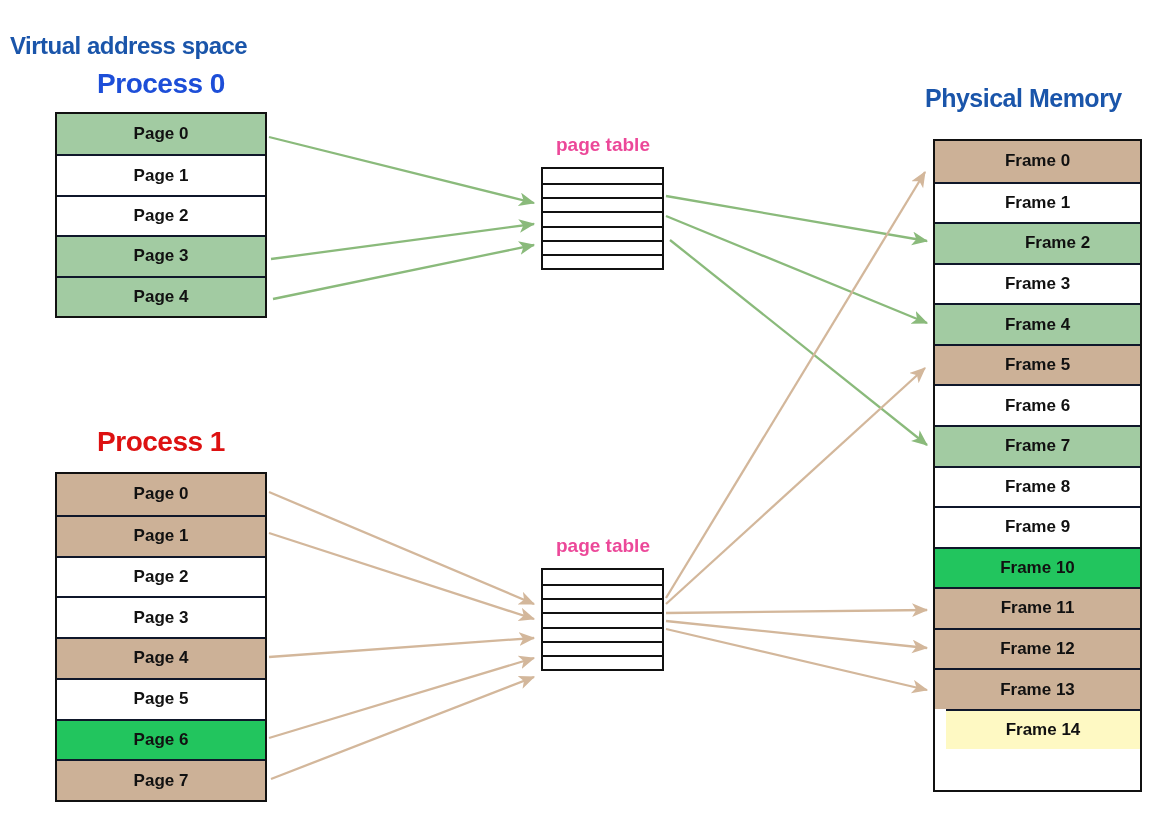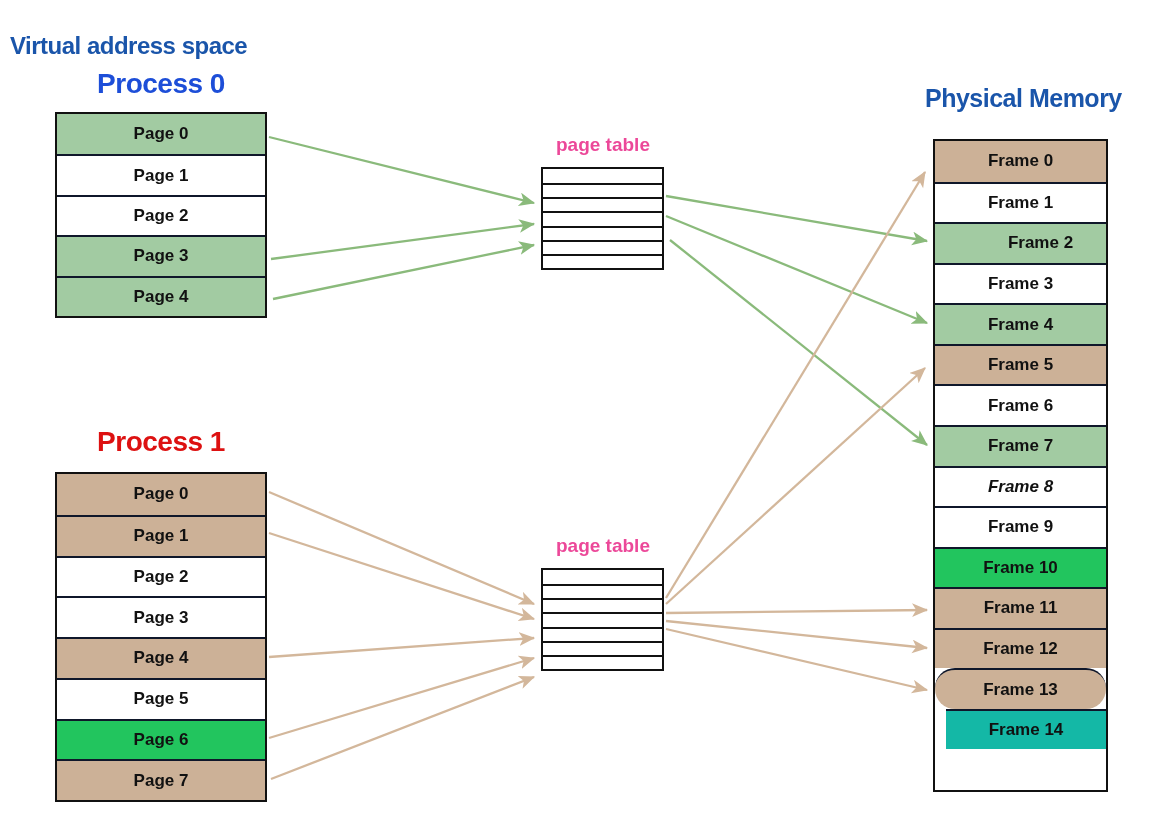--- a/index.html
+++ b/index.html
@@ -9,21 +9,21 @@
   .title{position:absolute;font-weight:bold;white-space:nowrap;}
   #main-title{left:10px;top:8px;font-size:24px;letter-spacing:-0.5px;}
   .proc-title{font-size:28px;letter-spacing:-0.5px;width:212px;text-align:center;}
   #process0-title{left:55px;top:68px;}
   #process1-title{left:55px;top:426px;}
   #physmem-title{left:925px;top:84px;font-size:25px;letter-spacing:-0.5px;}
 
   .memtable{position:absolute;border:2.5px solid #111;background:#fff;display:grid;box-sizing:border-box;}
   #process0-table{left:55px;top:112px;width:212px;height:206px;grid-template-rows:repeat(5,1fr);}
   #process1-table{left:55px;top:472px;width:212px;height:330px;grid-template-rows:repeat(8,1fr);}
-  #frame-table{left:933px;top:139px;width:175px;height:653px;grid-template-rows:repeat(16,1fr);}
+  #frame-table{left:933px;top:139px;width:209px;height:653px;grid-template-rows:repeat(16,1fr);}
   .memtable .cell{display:flex;align-items:center;justify-content:center;
     font-size:17px;font-weight:bold;color:#111;box-sizing:border-box;}
   .memtable .cell + .cell{border-top:2px solid #0f172a;}
 
   .pt-label{position:absolute;width:160px;text-align:center;font-size:19px;font-weight:bold;color:#ec4899;}
   #pt1-label{left:523px;top:134px;}
   #pt2-label{left:523px;top:535px;}
   .pagetable{position:absolute;width:123px;height:103px;border:2.5px solid #111;
     background:#fff;display:grid;grid-template-rows:repeat(7,1fr);box-sizing:border-box;}
   #pt1-box{left:541px;top:167px;}
@@ -86,27 +86,27 @@
   <div id="physmem-title" class="title" style="color: rgb(26, 85, 170);">Physical Memory</div>
   <div id="frame-table" class="memtable">
       <div class="cell" style="background: rgb(204, 177, 151);">Frame 0</div>
       <div class="cell" style="background: rgb(255, 255, 255);">Frame 1</div>
       <div class="cell" style="background: rgb(162, 203, 162); padding-left: 40px;">Frame 2</div>
       <div class="cell" style="background: rgb(255, 255, 255);">Frame 3</div>
       <div class="cell" style="background: rgb(162, 203, 162);">Frame 4</div>
       <div class="cell" style="background: rgb(204, 177, 151);">Frame 5</div>
       <div class="cell" style="background: rgb(255, 255, 255);">Frame 6</div>
       <div class="cell" style="background: rgb(162, 203, 162);">Frame 7</div>
-      <div class="cell" style="background: rgb(255, 255, 255); font-style: italic;">Frame 8</div>
+      <div class="cell" style="background: rgb(255, 255, 255);">Frame 8</div>
       <div class="cell" style="background: rgb(255, 255, 255);">Frame 9</div>
       <div class="cell" style="background: #22c55e;">Frame 10</div>
       <div class="cell" style="background: rgb(204, 177, 151);">Frame 11</div>
       <div class="cell" style="background: rgb(204, 177, 151);">Frame 12</div>
-      <div class="cell" style="background: rgb(204, 177, 151); border-radius: 20px;">Frame 13</div>
-      <div class="cell" style="background: #14b8a6; margin-left: 11px;">Frame 14</div>
+      <div class="cell" style="background: rgb(204, 177, 151);">Frame 13</div>
+      <div class="cell" style="background: #fef9c3; margin-left: 11px;">Frame 14</div>
     </div>
 
   <svg id="arrow-layer" viewBox="0 0 1176 838" xmlns="http://www.w3.org/2000/svg">
     <defs>
       <marker id="head-green" markerWidth="8" markerHeight="7" refX="6.5" refY="3" orient="auto" markerUnits="strokeWidth">
         <path d="M0,0 L7,3 L0,6 L1.8,3 Z" fill="#8aba7b"></path>
       </marker>
       <marker id="head-tan" markerWidth="8" markerHeight="7" refX="6.5" refY="3" orient="auto" markerUnits="strokeWidth">
         <path d="M0,0 L7,3 L0,6 L1.8,3 Z" fill="#d3b79b"></path>
       </marker>

